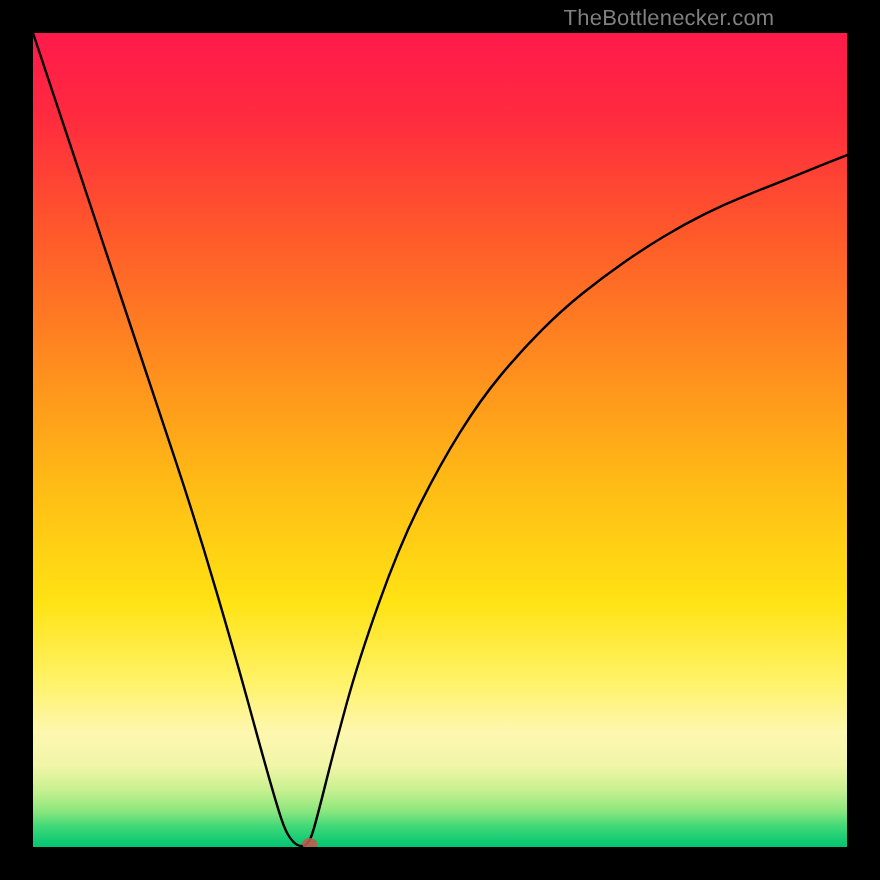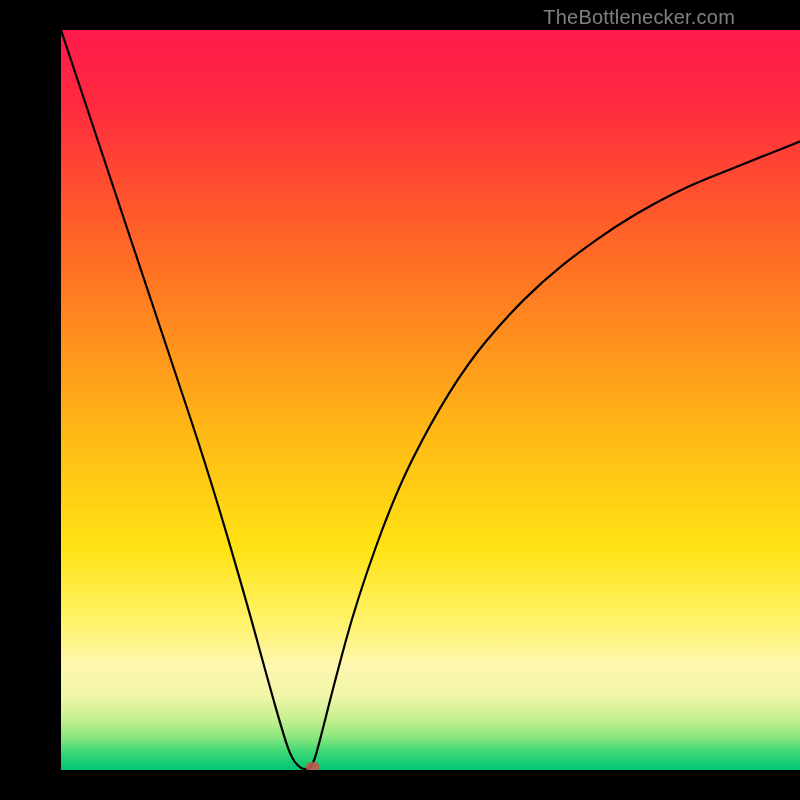--- a/index.html
+++ b/index.html
@@ -9,21 +9,20 @@
     height: 800px;
     background: #000;
     font-family: Arial, Helvetica, sans-serif;
     overflow: hidden;
   }
   .frame {
     position: absolute;
     left: 0; top: 0;
     width: 734px; height: 800px;
     background: #000;
-    margin-left: 31px;
   }
   .plot-area {
     position: absolute;
     left: 30px;
     top: 30px;
     width: 740px;
     height: 740px;
     overflow: hidden;
   }
   .gradient-bg {

